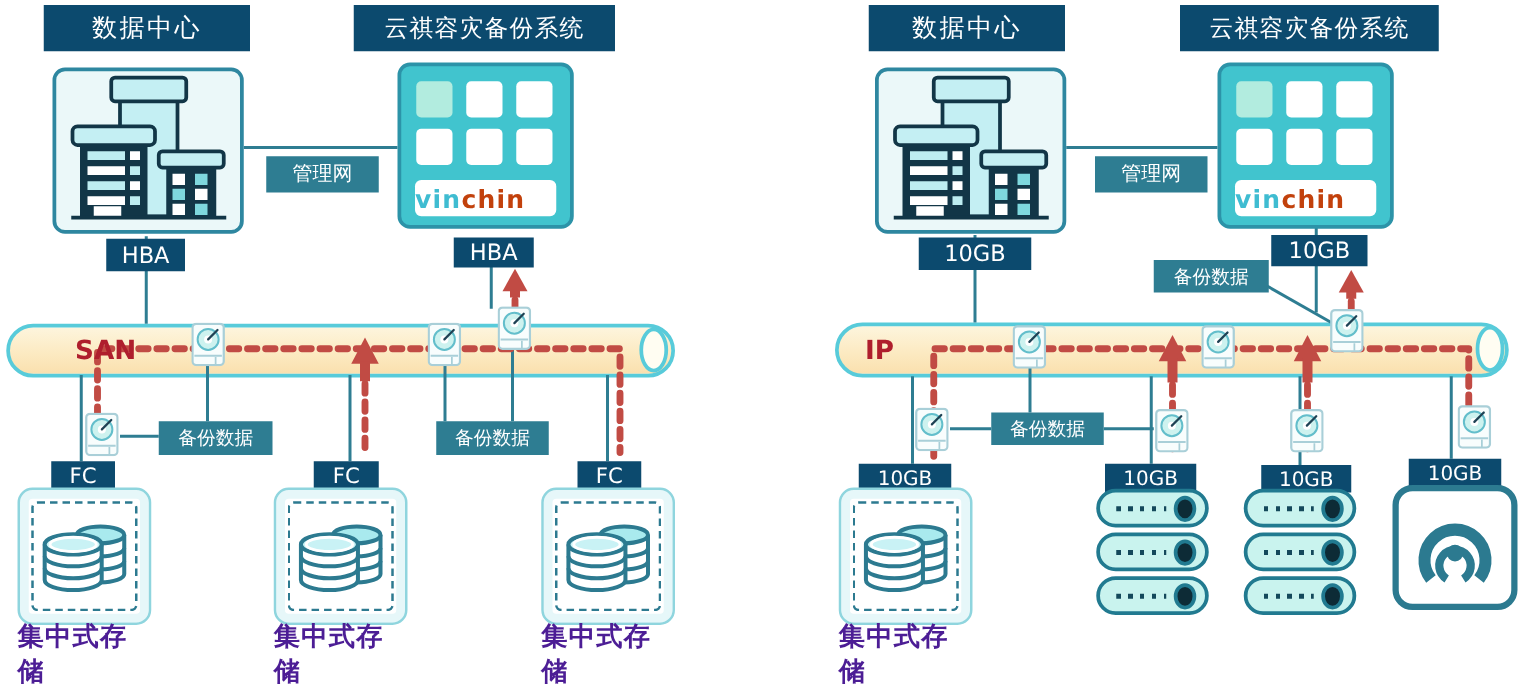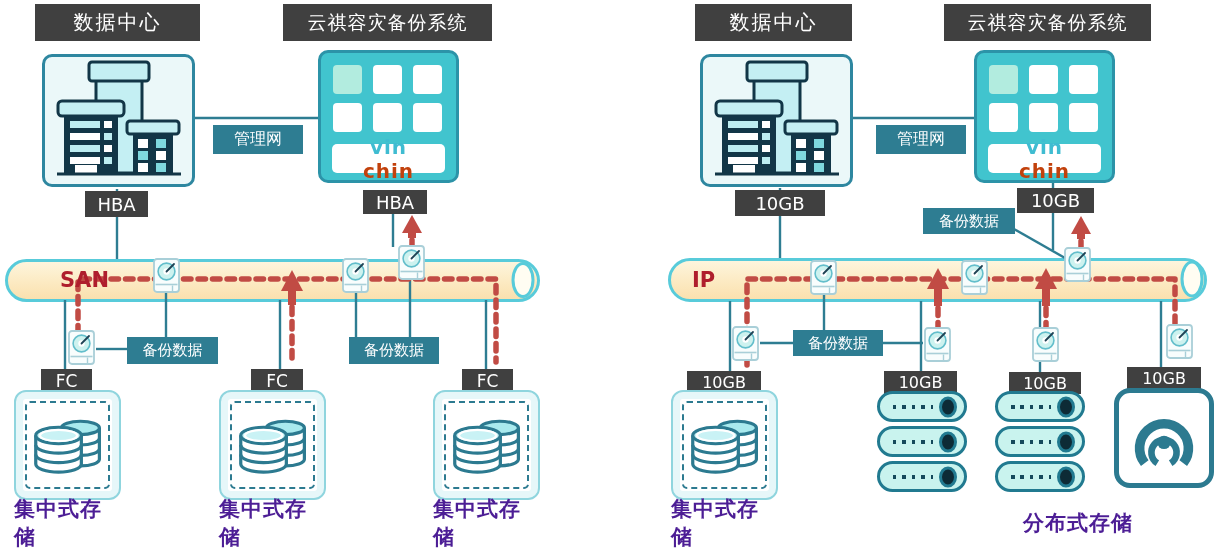--- a/index.html
+++ b/index.html
@@ -1,32 +1,32 @@
 <!DOCTYPE html>
 <html><head>
 <meta charset="utf-8">
 <style>
   html,body{margin:0;padding:0;background:#fff;}
   .canvas{position:relative;width:1220px;height:553px;background:#ffffff;overflow:hidden;
           font-family:"DejaVu Sans","Liberation Sans",sans-serif;}
   .abs{position:absolute;box-sizing:border-box;}
   
   .lbl{display:flex;align-items:center;justify-content:center;color:#fff;}
-  .teal{background:#404040;}
+  .teal{background:#0c4a6e;}
   .dark{background:#2E7D92;}
   .hdr{font-size:20px;letter-spacing:2px;}
   .hdr2{font-size:19px;letter-spacing:1px;}
   .f18{font-size:18px;} .f17{font-size:17px;} .f16{font-size:16px;} .f15{font-size:15px;}
   
   .card-building{background:#EBF8F9;border:3px solid #2E87A0;border-radius:10px;}
   .card-vinchin{background:#41C4CE;border:3px solid #2C93A8;border-radius:10px;}
   .vsq{position:absolute;width:29px;height:29px;background:#fff;border-radius:4px;}
   .vsq.mint{background:#B2ECDF;}
-  .vbar{position:absolute;background:#fff;border-radius:5px;display:flex;align-items:center;justify-content:center;
-        font-weight:bold;font-size:20px;letter-spacing:1px;flex-direction:column;}
+  .vbar{position:absolute;background:#fff;border-radius:5px;display:flex;align-items:center;
+        font-weight:bold;font-size:20px;letter-spacing:1px;}
   .vin{color:#3FBCD1;} .chin{color:#c2410c;}
   
   .pipe{border:3px solid #58CBDA;border-radius:23px;
         background:linear-gradient(180deg,#FDF5DD 0%,#FCEAC2 55%,#FAE0AE 100%);}
   .bus{color:#AF1E2D;font-weight:bold;font-size:21px;display:flex;align-items:center;}
   
   .stor{background:#fff;border:2px solid #8FD5DE;border-radius:12px;box-shadow:inset 0 0 0 7px #E6F7F9;}
   .stor-inner{position:absolute;inset:9px;border:2px dashed #2C7A90;border-radius:5px;}
   .cap{color:#4c1d95;font-weight:bold;font-size:21px;display:flex;align-items:center;justify-content:center;letter-spacing:1px;}
   .srv{background:#C9F3EE;border:3px solid #217A90;border-radius:17px;}
@@ -309,15 +309,14 @@
 
   <div class="z3 ceph" style="left:1114px;top:388px;width:100px;height:100px;">
     <svg width="74" height="74" viewBox="0 0 100 100">
       <path d="M24 84 A33 33 0 1 1 76 84" fill="none" stroke="#2C7A90" stroke-width="13"></path>
       <path d="M41 84 A17 17 0 1 1 59 84" fill="none" stroke="#2C7A90" stroke-width="9"></path>
       <circle cx="50" cy="56" r="9" fill="#2C7A90"></circle>
     </svg>
   </div>
 
   <div class="z3 cap" style="left:671px;top:512px;width:107px;height:22px;">集中式存储</div>
-  <div class="z3 cap" style="left:1008px;top:512px;width:140px;height:22px;">分布式存储</div>
 
 </div>
 
 </body></html>

